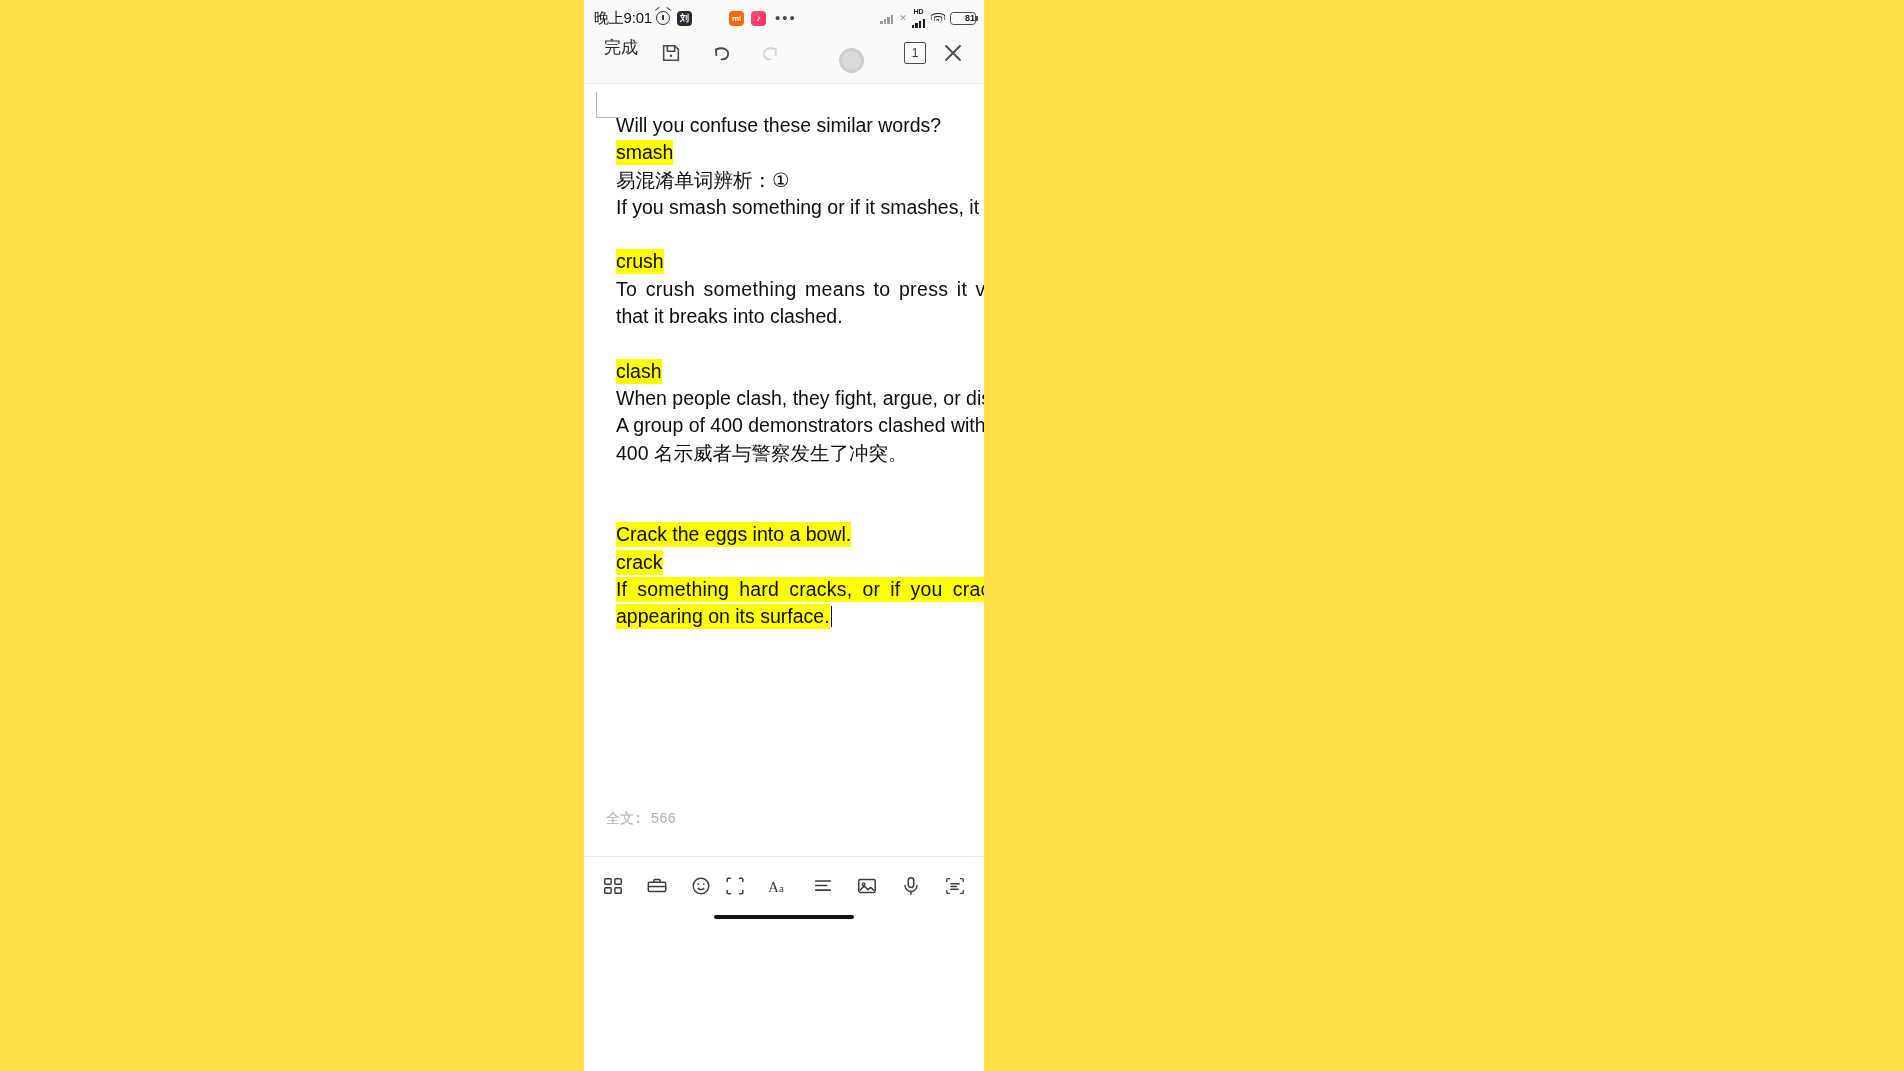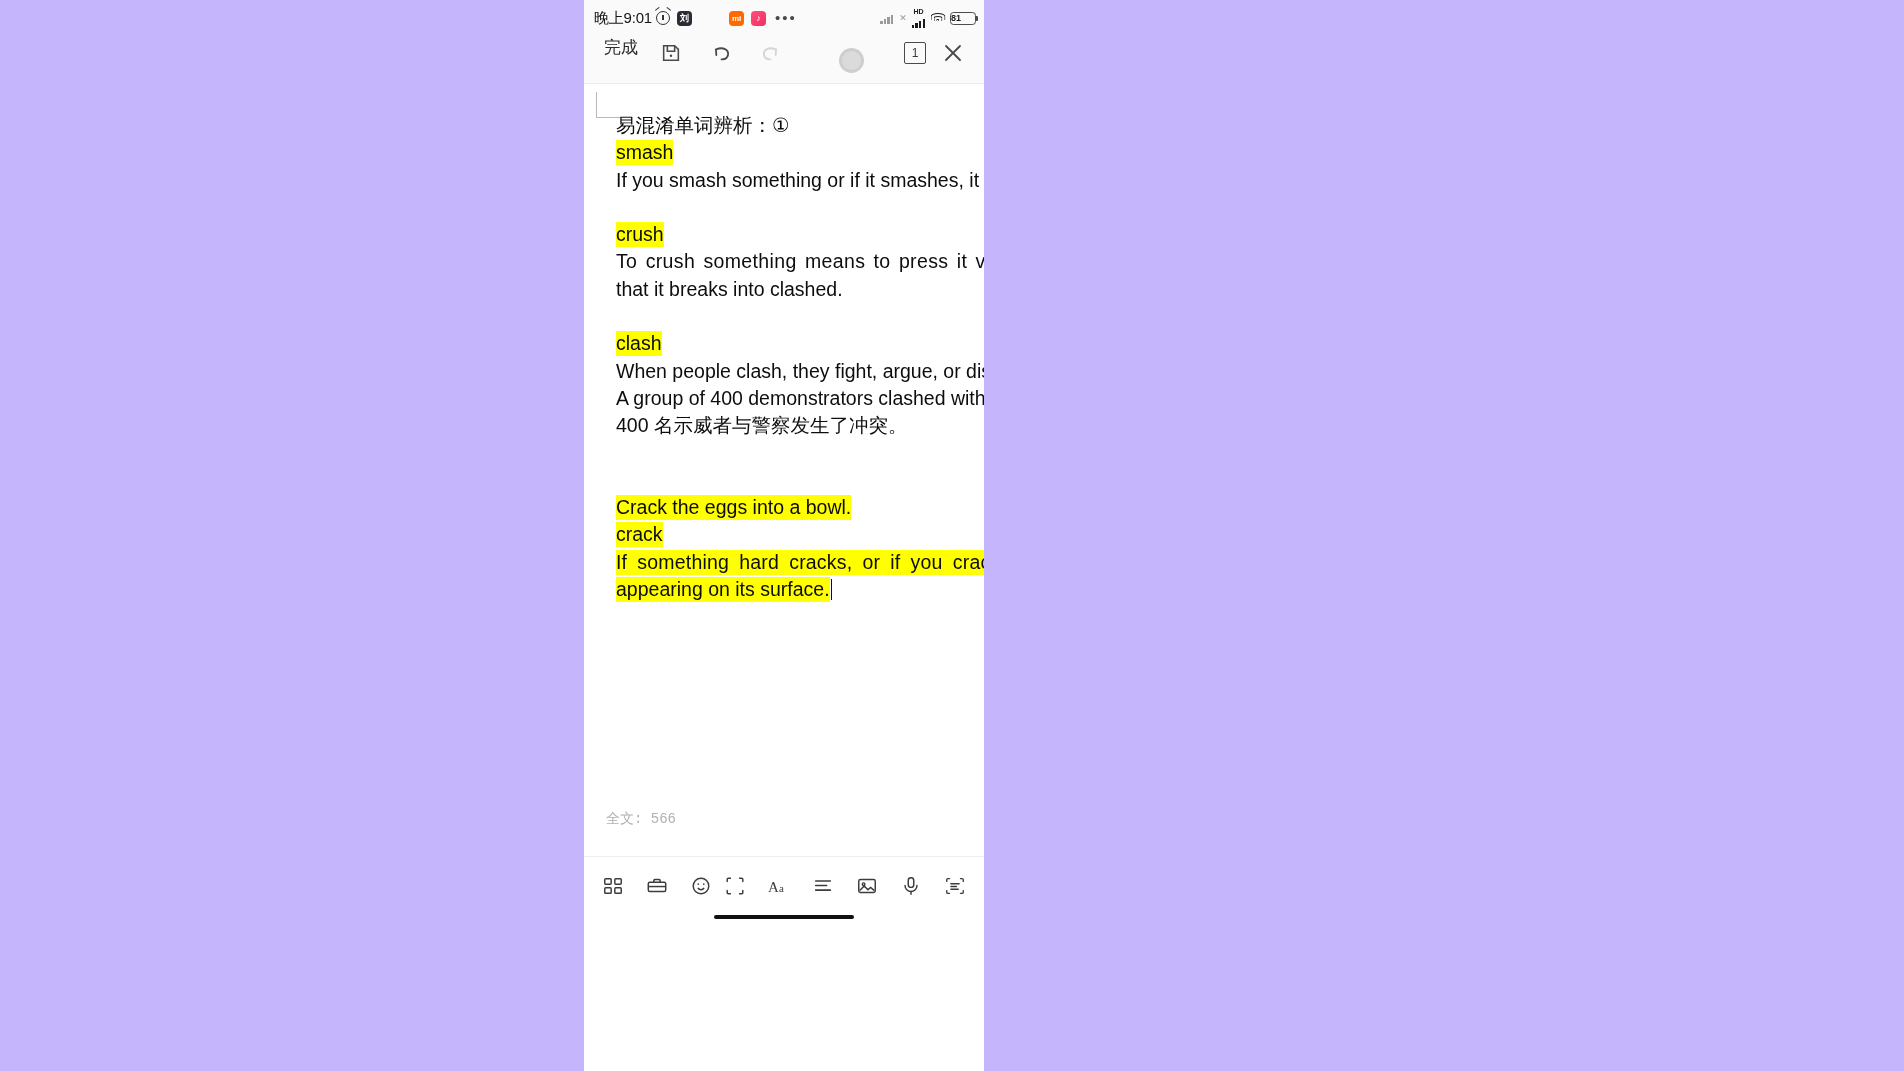--- a/index.html
+++ b/index.html
@@ -5,21 +5,21 @@
   * { box-sizing: border-box; margin: 0; padding: 0; }
   html, body {
     width: 1904px; height: 1071px;
     background: #000;
     font-family: "Liberation Sans", "DejaVu Sans", sans-serif;
     overflow: hidden;
   }
   .stage {
     position: relative;
     width: 1904px; height: 1071px;
-    background: #c4b5fd;
+    background: #fde047;
   }
   .phone {
     position: absolute;
     left: 584px; top: 0px;
     width: 400px; height: 1071px;
     background: #ffffff;
     overflow: hidden;
   }
 
   
@@ -80,21 +80,21 @@
   .wifi { position: relative; width: 15px; height: 12px; }
   .wifi span {
     position: absolute; left: 50%; transform: translateX(-50%);
     border: 1.8px solid #1b1b1b; border-bottom: none; border-radius: 50% 50% 0 0;
   }
   .wifi .w1 { width: 15px; height: 7px; top: 1px; }
   .wifi .w2 { width: 9px;  height: 4.5px; top: 4px; }
   .wifi .w3 { width: 3.6px; height: 2px; top: 7.4px; border-width:1.6px; }
   .battery {
     width: 26px; height: 13px; border: 1.4px solid #4b4b4b; border-radius: 3.5px;
-    display: flex; align-items: center; justify-content: flex-start;
+    display: flex; align-items: center; justify-content: flex-end;
     position: relative;
   }
   .battery::after {
     content: ""; position: absolute; right: -3.4px; top: 3.5px;
     width: 2px; height: 5px; background: #4b4b4b; border-radius: 0 1px 1px 0;
   }
   .battery span { font-size: 9px; color: #1b1b1b; font-weight: 600; }
 
   
   .toolbar {
@@ -265,22 +265,23 @@
             <path d="M5 5 L19 19 M19 5 L5 19"></path>
           </svg>
         </span>
       </div>
     </div>
 
     <div class="doc">
       <div class="page-corner"></div>
 
       <div class="doc-text">
+        <div class="line">Will you confuse these similar words?</div>
+        <div class="line"><mark>smash</mark></div>
         <div class="line">易混淆单词辨析：①</div>
-        <div class="line"><mark>smash</mark></div>
         <div class="line">If you smash something or if it smashes, it b</div>
         <div class="line blank"></div>
         <div class="line"><mark>crush</mark></div>
         <div class="line justified">To crush something means to press it very</div>
         <div class="line">that it breaks into clashed.</div>
         <div class="line blank"></div>
         <div class="line"><mark>clash</mark></div>
         <div class="line">When people clash, they fight, argue, or dis</div>
         <div class="line">A group of 400 demonstrators clashed with</div>
         <div class="line">400 名示威者与警察发生了冲突。</div>

